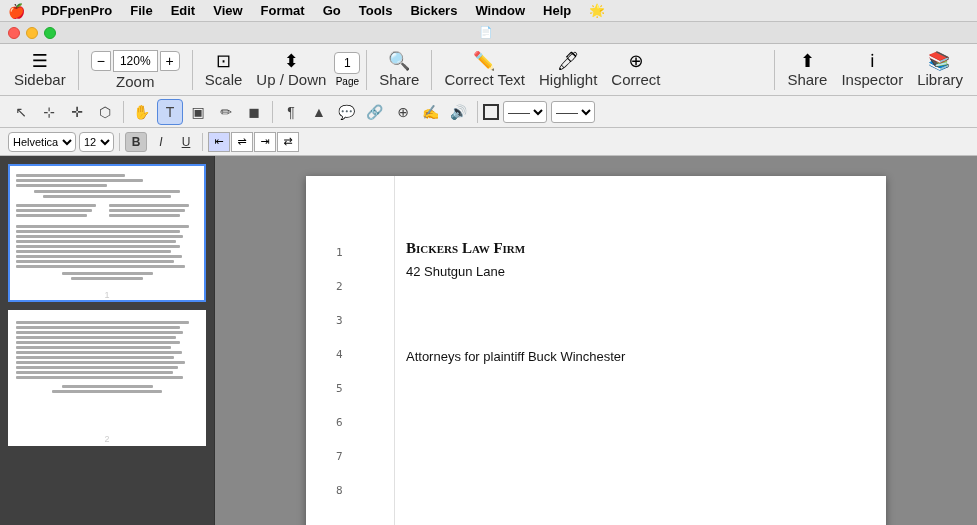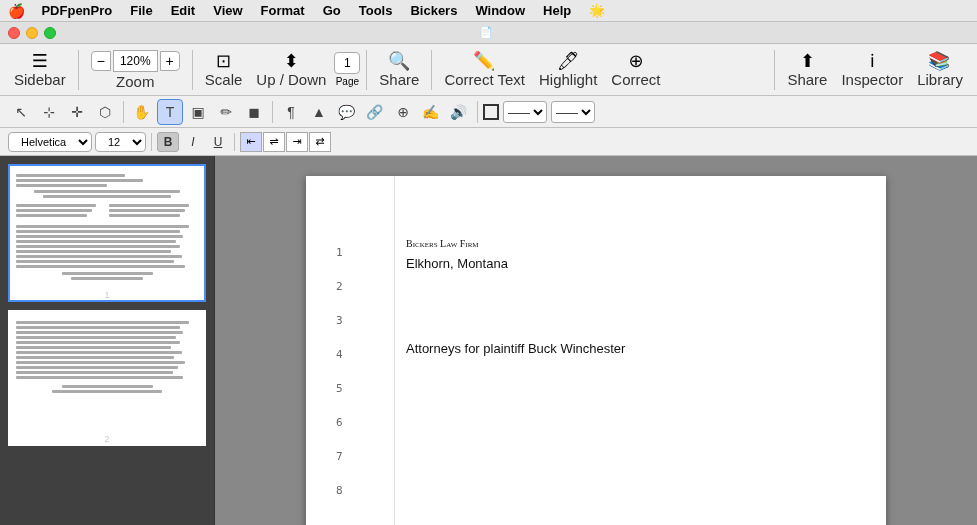--- a/index.html
+++ b/index.html
@@ -118,21 +118,21 @@
       height: 28px;
       border-bottom: 1px solid #c0c0c0;
       padding: 0 8px;
       gap: 3px;
       font-size: 12px;
     }
     .fmt-select {
       border: 1px solid #aaa;
       border-radius: 4px;
       background: white;
-      padding: 1px 8px;
+      padding: 1px 0;
       font-size: 11px;
       height: 20px;
       cursor: pointer;
     }
     .fmt-btn {
       width: 22px; height: 20px;
       display: flex; align-items: center; justify-content: center;
       cursor: pointer;
       border-radius: 3px;
       font-size: 12px;
@@ -223,22 +223,22 @@
     }
     .line-num { height: 34px; display: flex; align-items: center; }
 
     .pdf-content {
       font-size: 13px;
       color: #111;
       line-height: 1.6;
     }
     .firm-name {
       font-family: 'Georgia', serif;
-      font-size: 10px;
-      font-weight: normal;
+      font-size: 15px;
+      font-weight: bold;
       font-variant: small-caps;
       margin-bottom: 2px;
     }
     .attorney-info { margin-bottom: 4px; }
     .spacer { height: 50px; }
     .attorneys-line { margin-top: 10px; }
 
     
     .sidebar::-webkit-scrollbar { width: 6px; }
     .sidebar::-webkit-scrollbar-thumb { background: #666; border-radius: 3px; }
@@ -497,19 +497,19 @@
         <div class="line-num">3</div>
         <div class="line-num">4</div>
         <div class="line-num">5</div>
         <div class="line-num">6</div>
         <div class="line-num">7</div>
         <div class="line-num">8</div>
       </div>
 
       <div class="pdf-content">
         <div class="firm-name">Bickers Law Firm</div>
-        <div class="attorney-info">Elkhorn, Montana</div>
+        <div class="attorney-info">42 Shutgun Lane</div>
         <div class="spacer"></div>
         <div class="attorneys-line">Attorneys for plaintiff Buck Winchester</div>
       </div>
     </div>
   </div>
 </div>
 
 </body></html>

